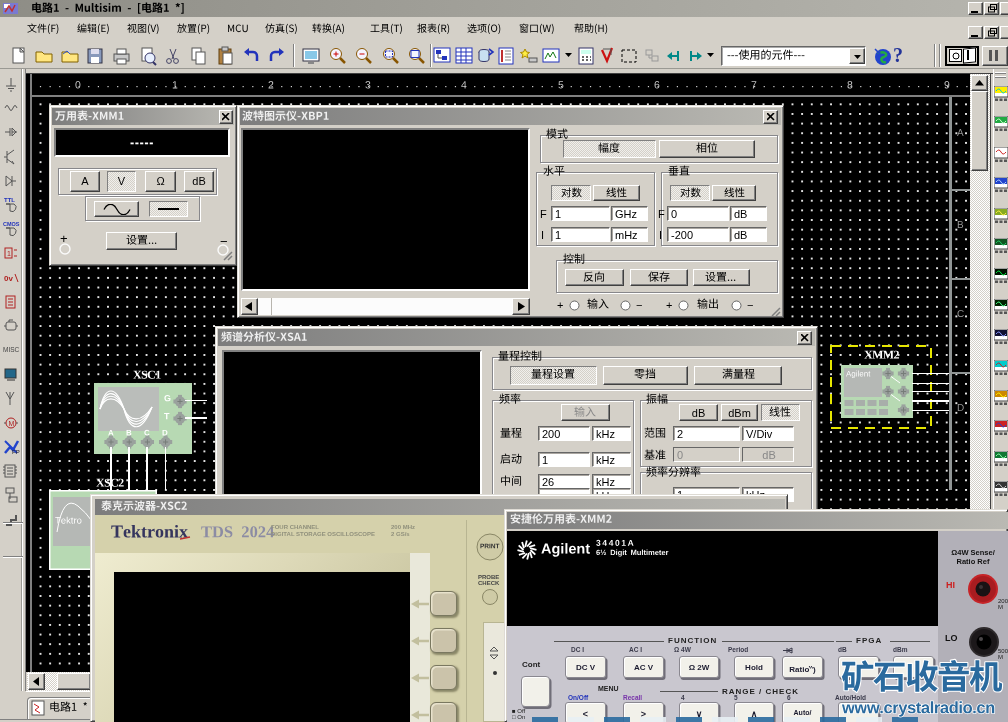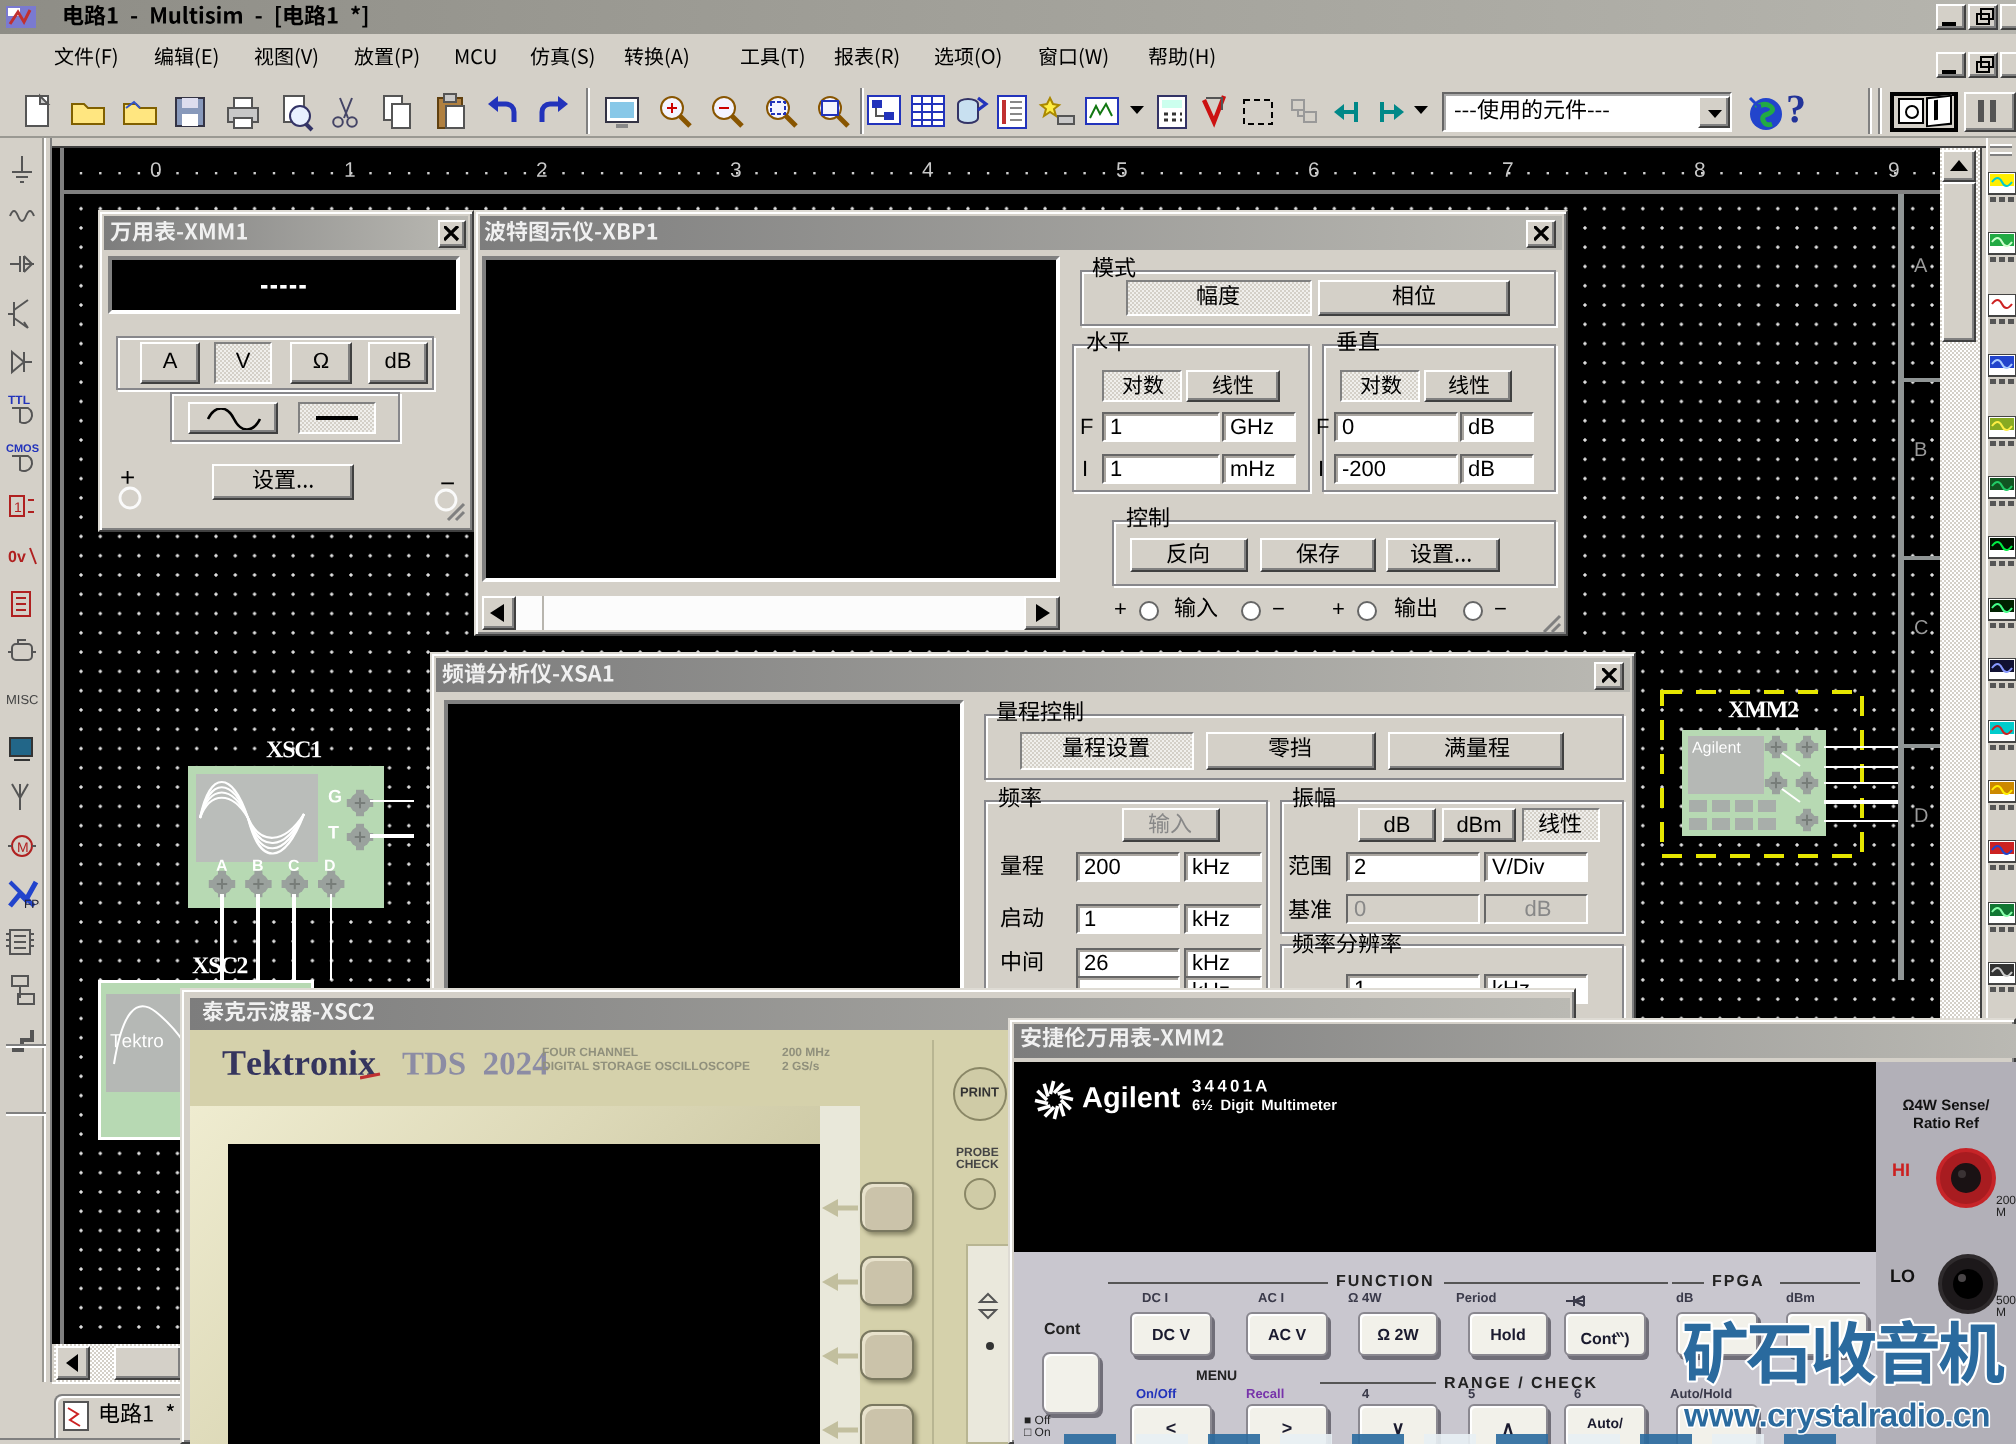--- a/index.html
+++ b/index.html
@@ -1387,21 +1387,21 @@
   </svg>
 <div class="" style="left:565px;top:656px;width:41px;height:22px;background:#f2f1ea;border:1px solid #8a8890;border-radius:3px;box-shadow:1.5px 2px 0 #706e78,inset 1px 1px 0 #fff"></div>
 <div style="left:565px;top:663px;width:41px;text-align:center;font-size:8px;font-weight:bold;color:#1a1a2e">DC V</div>
 <div class="" style="left:623px;top:656px;width:41px;height:22px;background:#f2f1ea;border:1px solid #8a8890;border-radius:3px;box-shadow:1.5px 2px 0 #706e78,inset 1px 1px 0 #fff"></div>
 <div style="left:623px;top:663px;width:41px;text-align:center;font-size:8px;font-weight:bold;color:#1a1a2e">AC V</div>
 <div class="" style="left:679px;top:656px;width:40px;height:22px;background:#f2f1ea;border:1px solid #8a8890;border-radius:3px;box-shadow:1.5px 2px 0 #706e78,inset 1px 1px 0 #fff"></div>
 <div style="left:679px;top:663px;width:40px;text-align:center;font-size:8px;font-weight:bold;color:#1a1a2e">Ω 2W</div>
 <div class="" style="left:734px;top:656px;width:40px;height:22px;background:#f2f1ea;border:1px solid #8a8890;border-radius:3px;box-shadow:1.5px 2px 0 #706e78,inset 1px 1px 0 #fff"></div>
 <div style="left:734px;top:663px;width:40px;text-align:center;font-size:8px;font-weight:bold;color:#1a1a2e">Hold</div>
 <div class="" style="left:782px;top:656px;width:41px;height:22px;background:#f2f1ea;border:1px solid #8a8890;border-radius:3px;box-shadow:1.5px 2px 0 #706e78,inset 1px 1px 0 #fff"></div>
-<div style="left:782px;top:663px;width:41px;text-align:center;font-size:8px;font-weight:bold;color:#1a1a2e">Cont‵‵)</div>
+<div style="left:782px;top:663px;width:41px;text-align:center;font-size:8px;font-weight:bold;color:#1a1a2e">Ratio‵‵)</div>
 <div class="" style="left:838px;top:656px;width:41px;height:22px;background:#f2f1ea;border:1px solid #8a8890;border-radius:3px;box-shadow:1.5px 2px 0 #706e78,inset 1px 1px 0 #fff"></div>
 <div class="" style="left:893px;top:656px;width:41px;height:22px;background:#f2f1ea;border:1px solid #8a8890;border-radius:3px;box-shadow:1.5px 2px 0 #706e78,inset 1px 1px 0 #fff"></div>
 <div style="left:598px;top:685px;font-size:7px;font-weight:bold;color:#222">MENU</div>
 <div style="left:722px;top:687px;font-size:8px;font-weight:bold;color:#222;letter-spacing:1px">RANGE / CHECK</div>
 <div class="" style="left:660px;top:690.5px;width:58px;height:1px;background:#555"></div>
 <div style="left:568px;top:694px;font-size:6.5px;font-weight:bold;color:#2233bb">On/Off</div>
 <div style="left:623px;top:694px;font-size:6.5px;font-weight:bold;color:#7733aa">Recall</div>
 <div style="left:681px;top:694px;font-size:6.5px;font-weight:bold;color:#3a3a4a">4</div>
 <div style="left:734px;top:694px;font-size:6.5px;font-weight:bold;color:#3a3a4a">5</div>
 <div style="left:787px;top:694px;font-size:6.5px;font-weight:bold;color:#3a3a4a">6</div>

